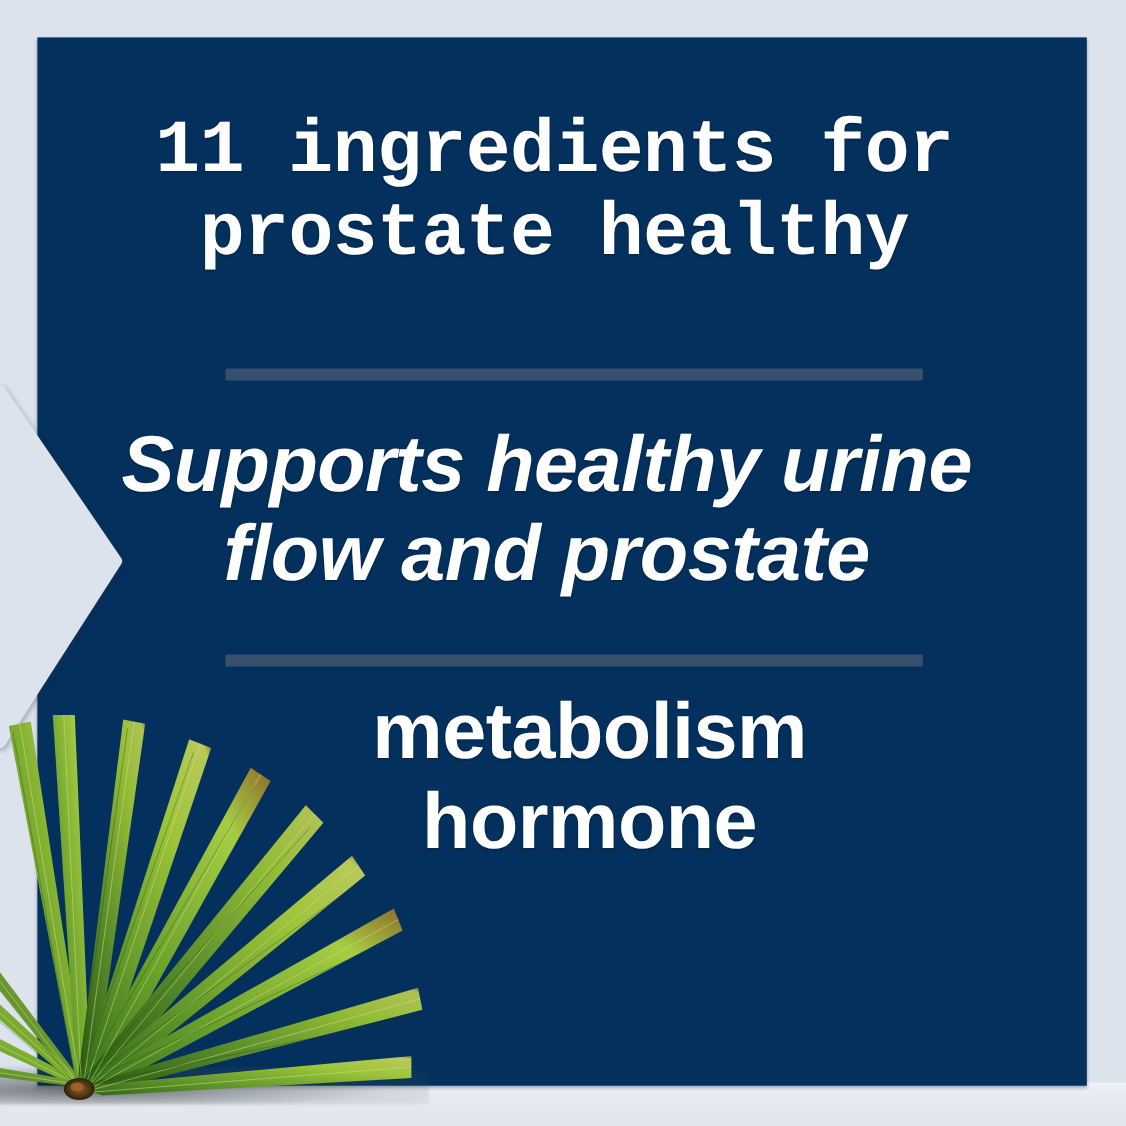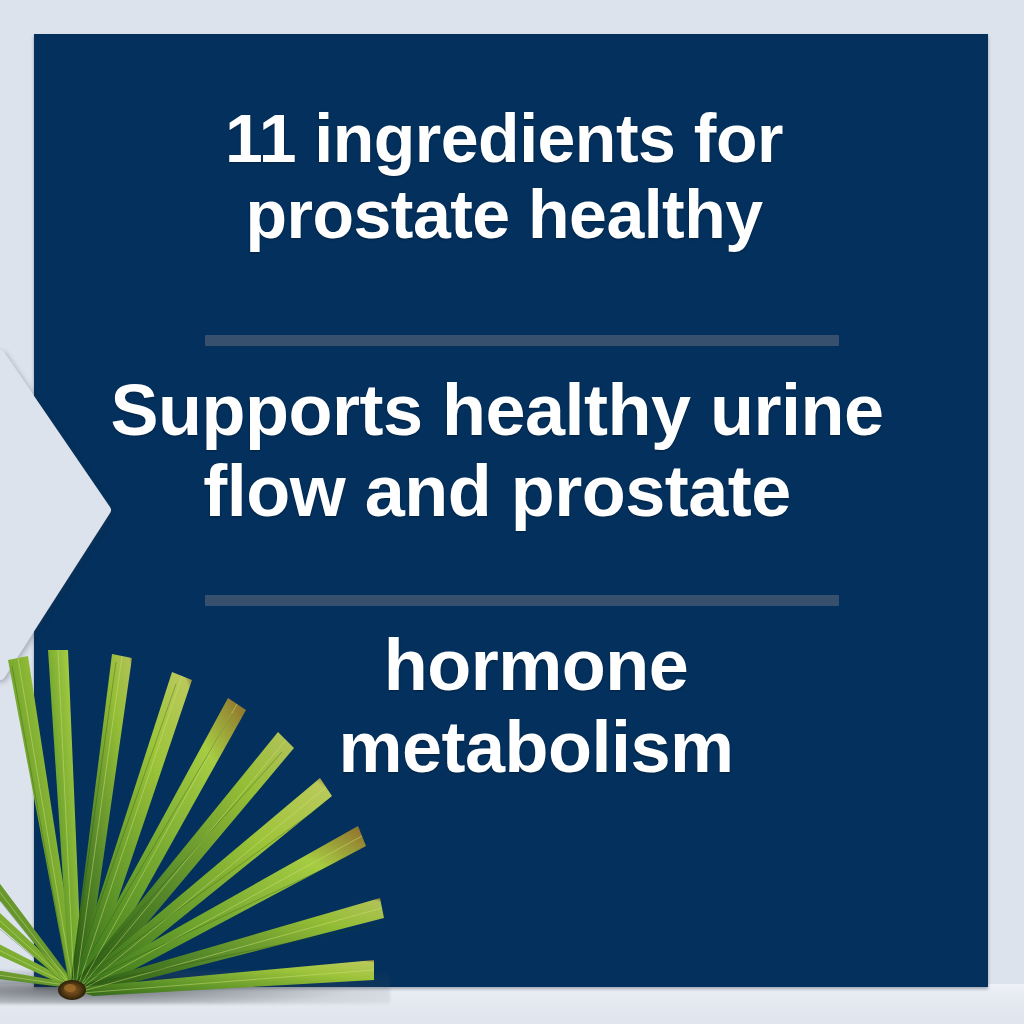--- a/index.html
+++ b/index.html
@@ -67,27 +67,29 @@
     letter-spacing: -0.5px;
     text-shadow: 0 1px 2px rgba(0,0,0,0.30);
   }
 
   .block-1 {
     top: 66px;
     font-size: 68px;
     line-height: 1.12;
     padding-right: 14px;
     box-sizing: border-box;
+    font-family: Liberation Mono, monospace;
   }
   .block-2 {
-    top: 336px;
+    top: 348px;
     font-size: 72px;
     line-height: 1.13;
     padding-right: 28px;
     box-sizing: border-box;
+    font-style: italic;
   }
   .block-3 {
     top: 590px;
     font-size: 72px;
     line-height: 1.14;
     padding-left: 60px;
     padding-right: 10px;
     box-sizing: border-box;
   }
   .block .ln { display: block; white-space: nowrap; }
@@ -149,22 +151,22 @@
     <div class="divider divider-1"></div>
 
     <div class="block block-2">
       <span class="ln">Supports healthy urine</span>
       <span class="ln">flow and prostate</span>
     </div>
 
     <div class="divider divider-2"></div>
 
     <div class="block block-3">
+      <span class="ln">metabolism</span>
       <span class="ln">hormone</span>
-      <span class="ln">metabolism</span>
     </div>
 
   </div>
 
   <div class="chevron">
     <svg width="176" height="345" viewBox="0 0 176 345">
       <defs>
         <filter id="chShadow" x="-30%" y="-30%" width="170%" height="170%">
           <feDropShadow dx="2" dy="2" stdDeviation="2.6" flood-color="#1d2c42" flood-opacity="0.30"></feDropShadow>
         </filter>

